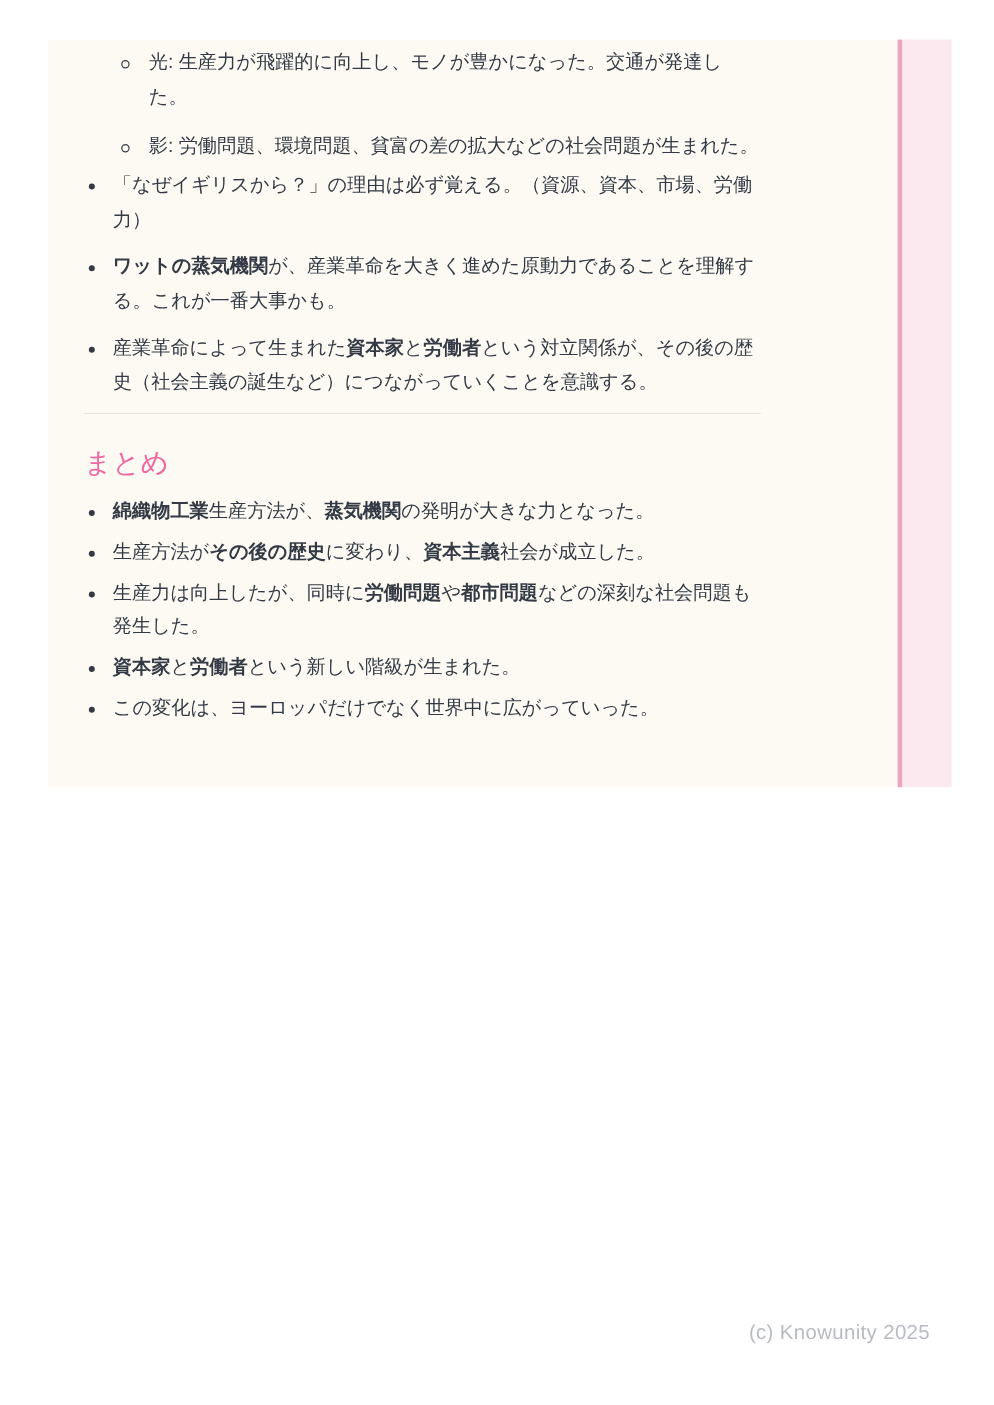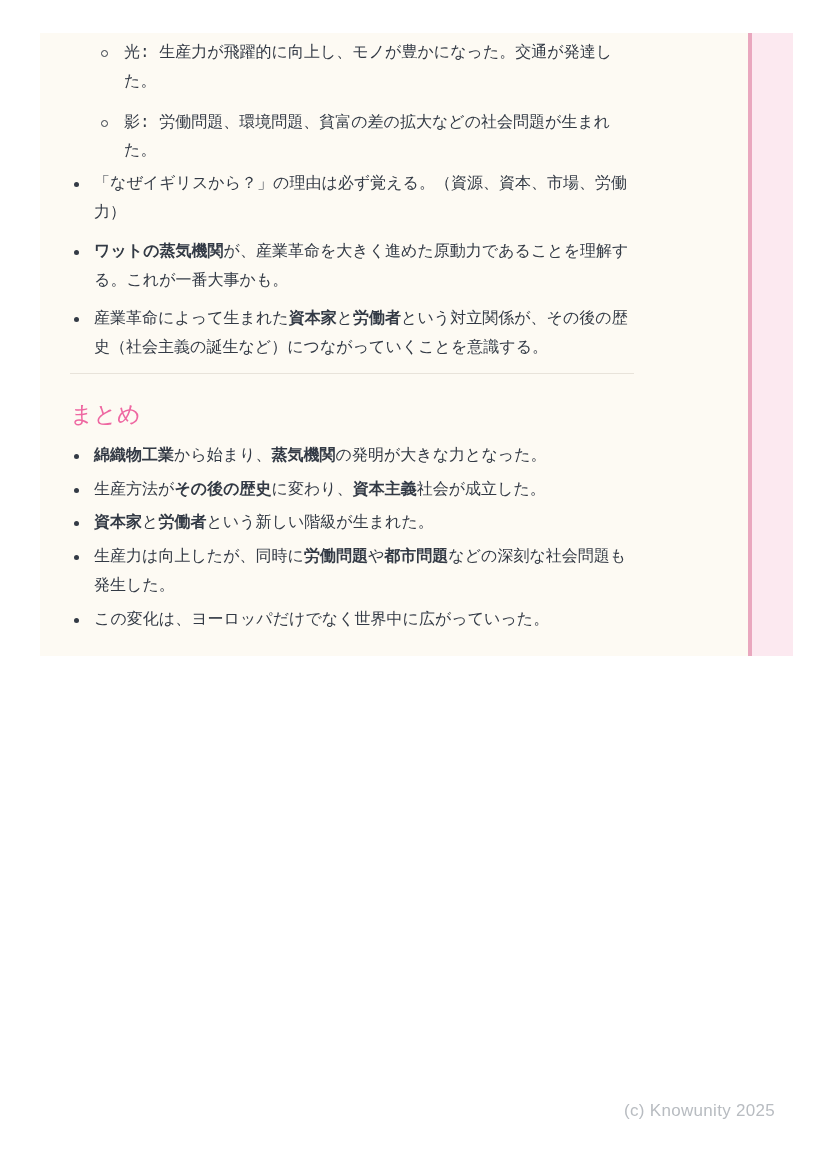--- a/index.html
+++ b/index.html
@@ -46,21 +46,20 @@
     width: 564px;
     color: #333a45;
     font-size: 16px;
     line-height: 1.8;
     text-align: left;
   }
   ul.list {
     list-style: none;
     margin: 0;
     padding: 0;
-    font-family: Liberation Mono, monospace;
   }
   .list li {
     position: relative;
     padding-left: 24px;
     margin-bottom: 10px;
   }
   .list.main > li::before {
     content: "";
     position: absolute;
     left: 4px;
@@ -125,22 +124,22 @@
         <li><span>影: 労働問題、環境問題、貧富の差の拡大などの社会問題が生まれた。</span></li>
       </ul>
     <ul class="list main" id="main-list">
         <li><span>「なぜイギリスから？」の理由は必ず覚える。（資源、資本、市場、労働力）</span></li>
         <li><span class="b">ワットの蒸気機関</span><span>が、産業革命を大きく進めた原動力であることを理解する。これが一番大事かも。</span></li>
         <li><span>産業革命によって生まれた</span><span class="b">資本家</span><span>と</span><span class="b">労働者</span><span>という対立関係が、その後の歴史（社会主義の誕生など）につながっていくことを意識する。</span></li>
       </ul>
     <hr class="divider">
     <h2 class="summary-heading">まとめ</h2>
     <ul class="list main summary" id="summary-list">
-        <li><span class="b">綿織物工業</span><span>から始まり、</span><span class="b">蒸気機関</span><span>の発明が大きな力となった。</span></li>
+        <li><span class="b">綿織物工業</span><span>生産方法が、</span><span class="b">蒸気機関</span><span>の発明が大きな力となった。</span></li>
         <li><span>生産方法が</span><span class="b">その後の歴史</span><span>に変わり、</span><span class="b">資本主義</span><span>社会が成立した。</span></li>
+        <li><span>生産力は向上したが、同時に</span><span class="b">労働問題</span><span>や</span><span class="b">都市問題</span><span>などの深刻な社会問題も発生した。</span></li>
         <li><span class="b">資本家</span><span>と</span><span class="b">労働者</span><span>という新しい階級が生まれた。</span></li>
-        <li><span>生産力は向上したが、同時に</span><span class="b">労働問題</span><span>や</span><span class="b">都市問題</span><span>などの深刻な社会問題も発生した。</span></li>
         <li><span>この変化は、ヨーロッパだけでなく世界中に広がっていった。</span></li>
       </ul>
   </div>
 </div>
 
 <div class="footer">(c) Knowunity 2025</div>
 
 </body></html>

